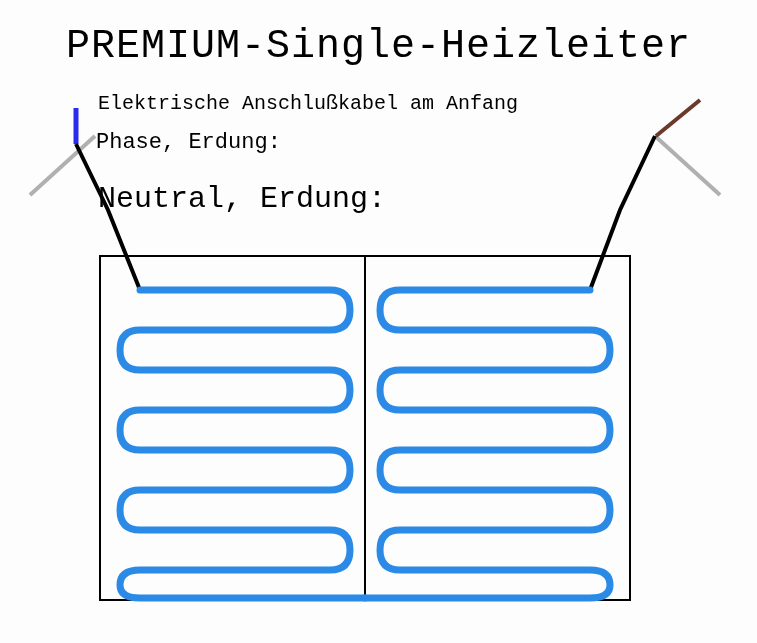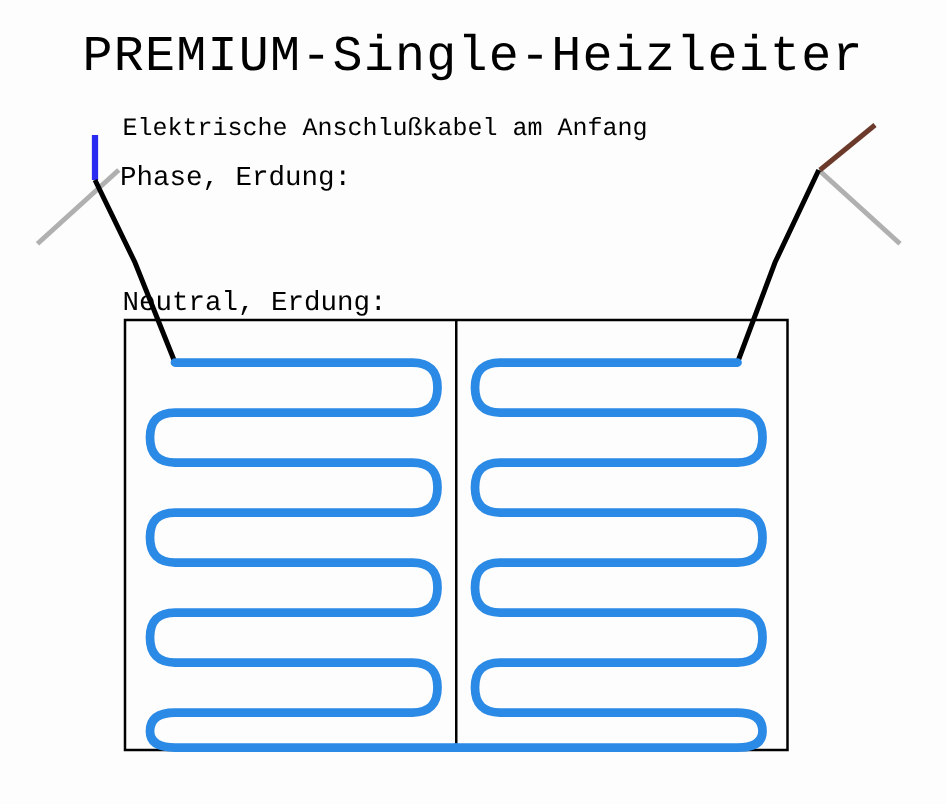--- a/index.html
+++ b/index.html
@@ -1,21 +1,21 @@
 <!DOCTYPE html>
 <html><head>
 <meta charset="utf-8">
 <style>
   html,body{margin:0;padding:0;width:757px;height:643px;background:#fdfdfd;font-family:"Courier New",monospace;color:#000;}
   .wrap{position:relative;width:757px;height:643px;}
   .title{position:absolute;left:0;right:0;top:24px;text-align:center;font-size:40px;letter-spacing:1px;}
   .label1{position:absolute;left:98px;top:92px;font-size:20px;white-space:pre;}
   .label1b{position:absolute;left:96px;top:130px;font-size:22px;white-space:pre;}
   .label2{position:absolute;left:98px;top:158px;font-size:22px;white-space:pre;}
-  .label2b{position:absolute;left:98px;top:182px;font-size:22px;white-space:pre;margin-top:48px;}
+  .label2b{position:absolute;left:98px;top:182px;font-size:30px;white-space:pre;}
   svg{position:absolute;left:0;top:0;}
 </style>
 </head>
 <body>
 
 <div class="wrap">
   <div class="title">PREMIUM-Single-Heizleiter</div>
 
   <div class="label1">Elektrische Anschlußkabel am Anfang</div>
   <div class="label1b">Phase, Erdung:</div>

